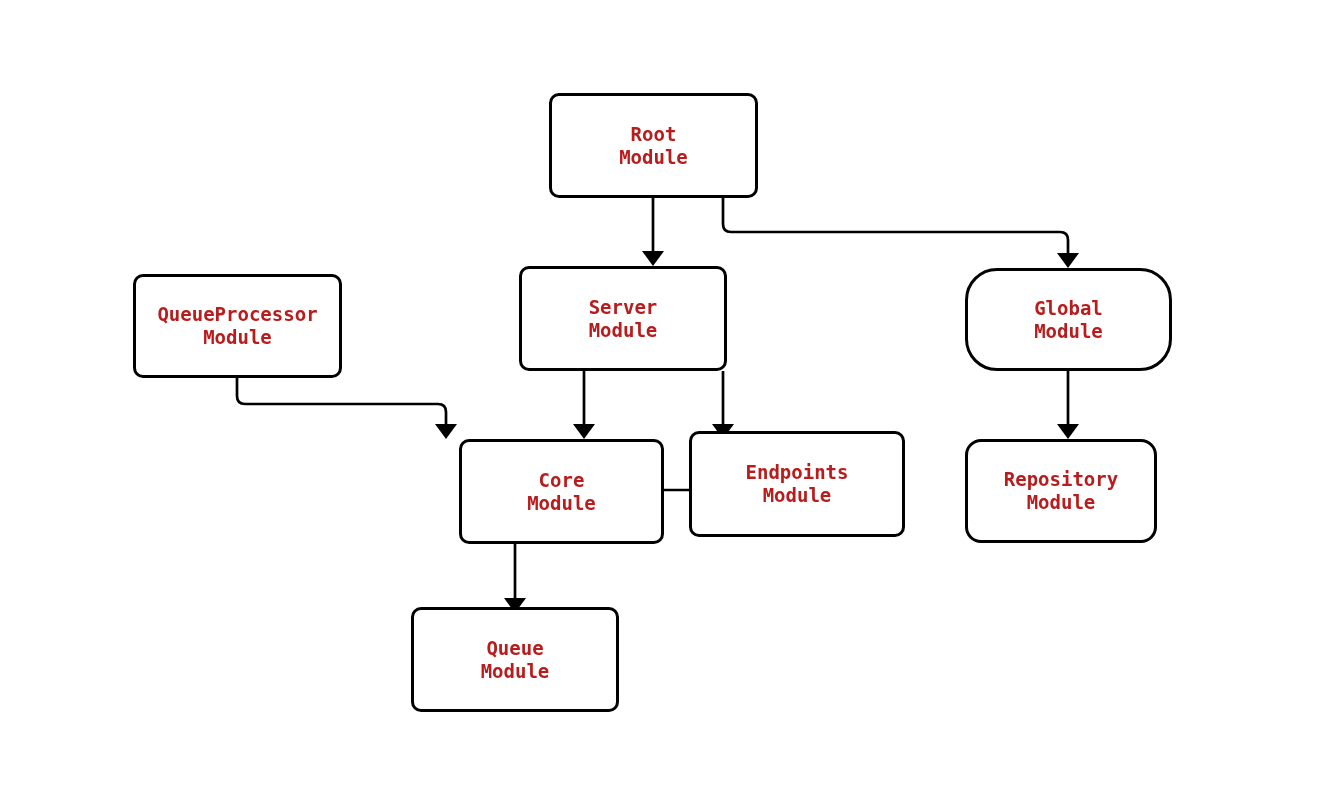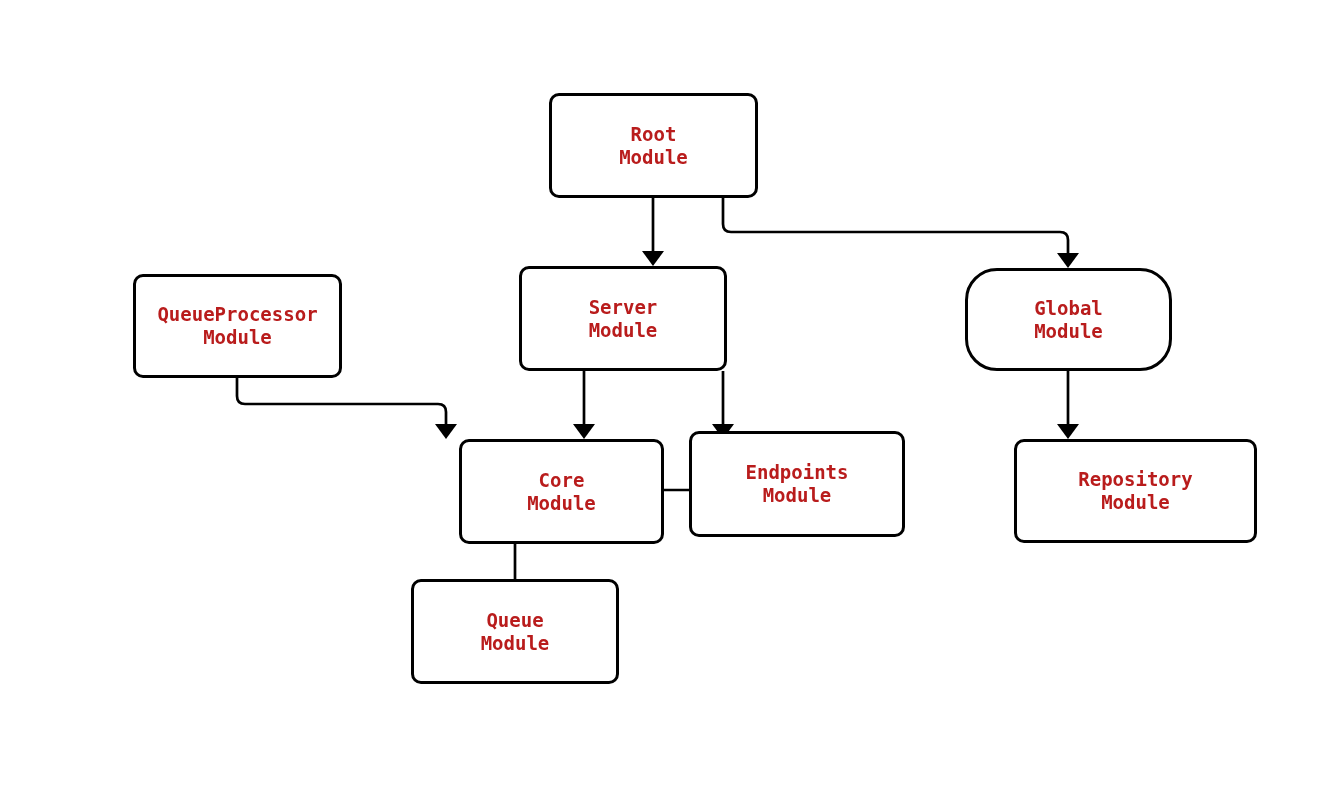--- a/index.html
+++ b/index.html
@@ -50,22 +50,22 @@
     font-weight: bold;
     color: #b91c1c;
   }
   
   #node-root           { left: 549px; top:  93px; width: 209px; height: 105px; }
   #node-queueprocessor { left: 133px; top: 274px; width: 209px; height: 104px; }
   #node-server         { left: 519px; top: 266px; width: 208px; height: 105px; }
   #node-global         { left: 965px; top: 268px; width: 207px; height: 103px; border-radius: 32px; }
   #node-core           { left: 413px; top: 439px; width: 205px; height: 105px; margin-left: 46px; }
   #node-endpoints      { left: 689px; top: 431px; width: 216px; height: 106px; }
-  #node-repository     { left: 1014px; top: 439px; width: 243px; height: 104px; }
-  #node-queue          { left: 411px; top: 579px; width: 208px; height: 105px; }
+  #node-repository     { left: 965px; top: 439px; width: 192px; height: 104px; border-radius: 16px; }
+  #node-queue          { left: 411px; top: 607px; width: 208px; height: 105px; }
 </style>
 </head>
 <body>
 
 <div id="canvas">
 
   <svg id="edges" viewBox="0 0 1337 809" xmlns="http://www.w3.org/2000/svg">
 
     <g>
       <path d="M653,198 L653,252"></path>

